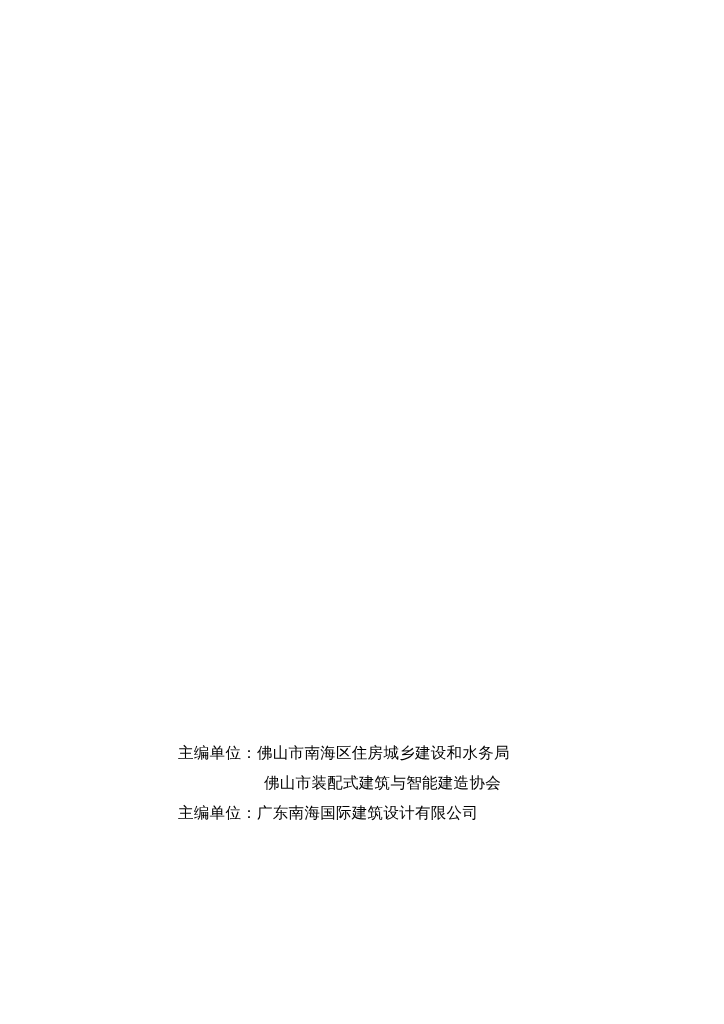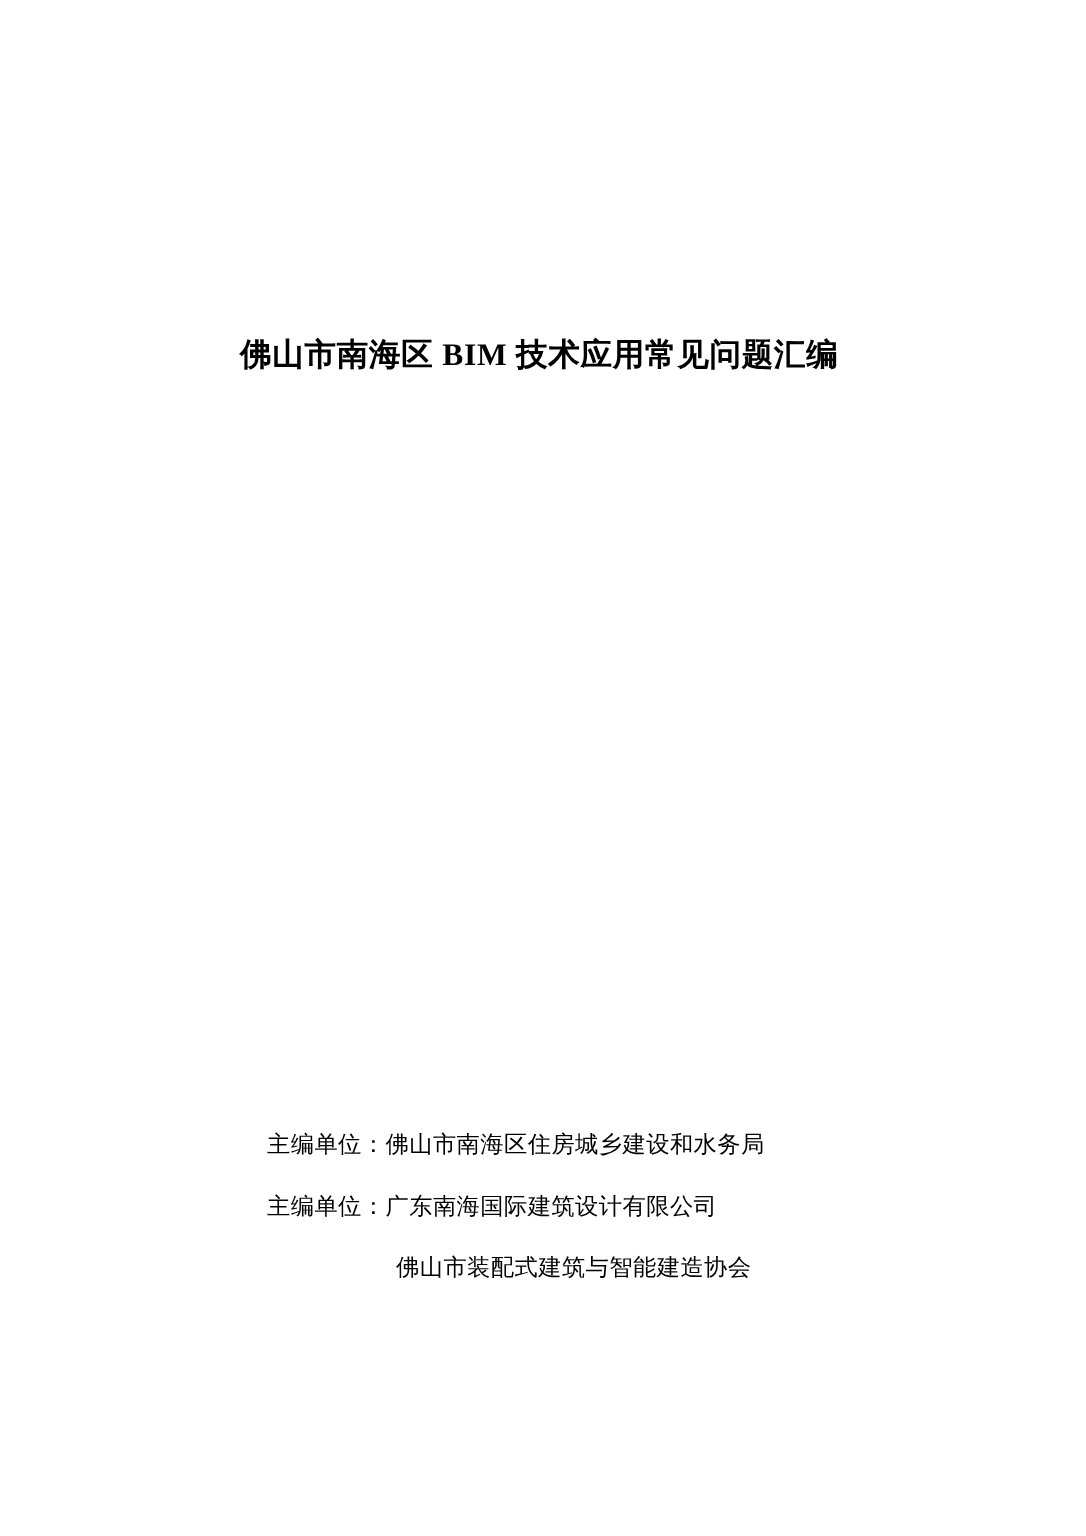--- a/index.html
+++ b/index.html
@@ -44,42 +44,40 @@
     line-height: 30px;
     letter-spacing: 0.3px;
     white-space: nowrap;
     font-family: "Liberation Sans", "DejaVu Sans", sans-serif;
   }
   .credit-row .label {
     display: inline-block;
   }
   .credit-row .value {
     display: inline-block;
-    margin-top: 11px;
   }
   .credit-row.indented {
     padding-left: 86px;
   }
 </style>
 </head>
 <body>
 
 <div class="page">
 
-  <div class="doc-title">佛山市南海区 BIM 技术应用常见问题汇编</div>
 
   <div class="credits">
 
     <div class="credit-row">
       <span class="label">主编单位：</span><span class="value">佛山市南海区住房城乡建设和水务局</span>
     </div>
 
+    <div class="credit-row indented">
+      <span class="label"></span><span class="value">佛山市装配式建筑与智能建造协会</span>
+    </div>
+
     <div class="credit-row">
       <span class="label">主编单位：</span><span class="value">广东南海国际建筑设计有限公司</span>
-    </div>
-
-    <div class="credit-row indented">
-      <span class="label"></span><span class="value">佛山市装配式建筑与智能建造协会</span>
     </div>
 
   </div>
 
 </div>
 
 </body></html>

